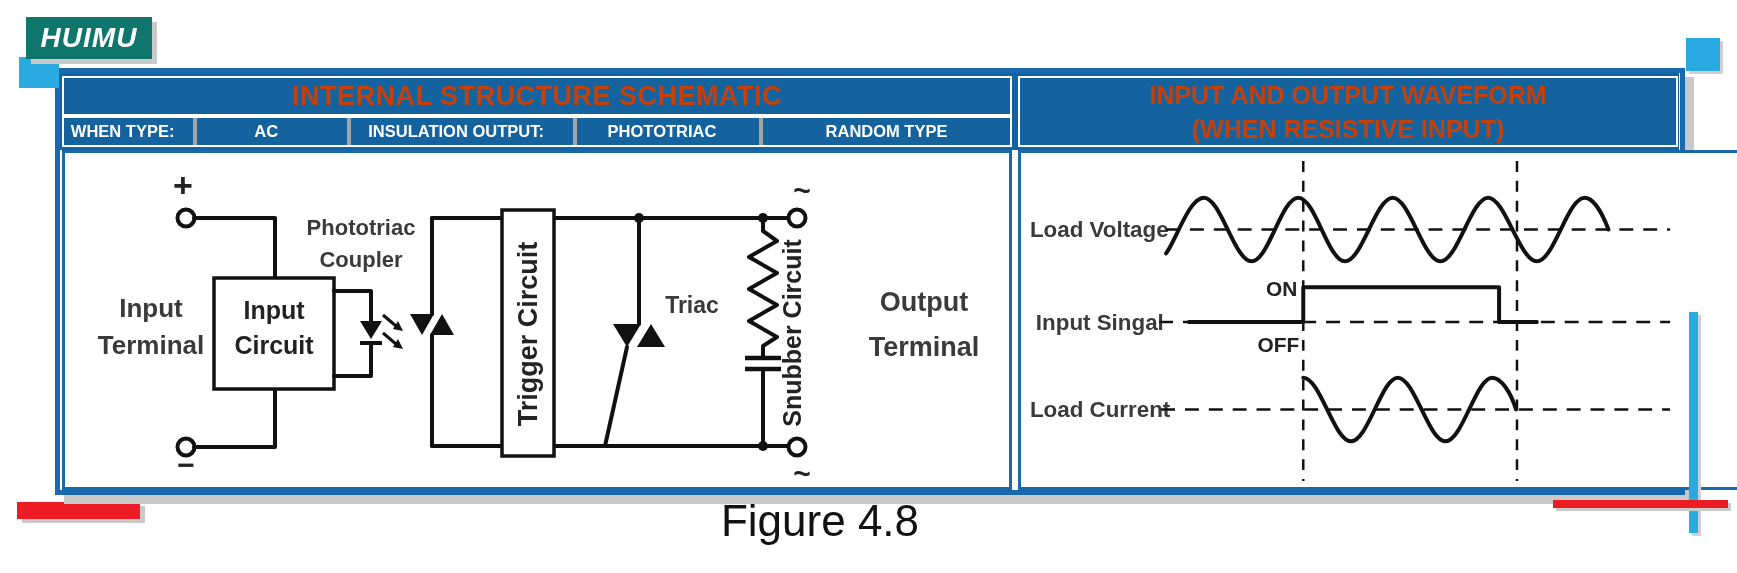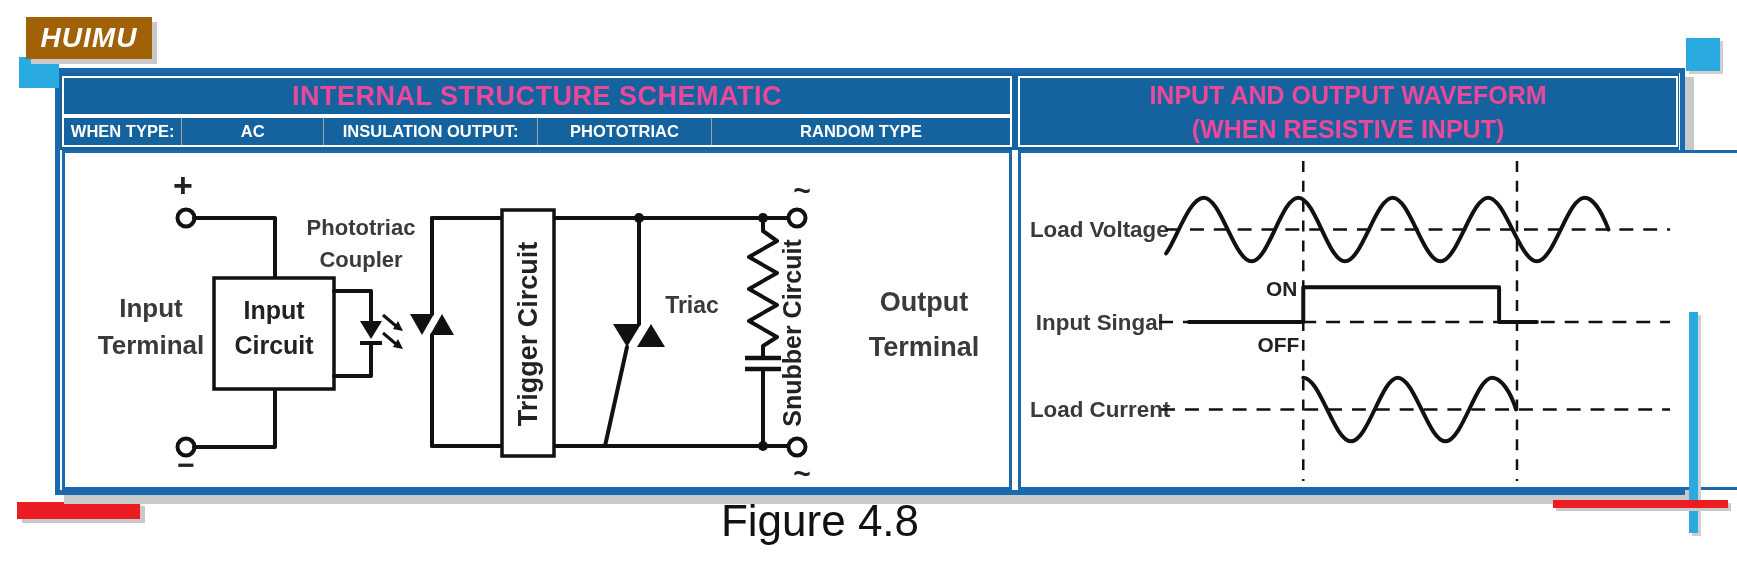--- a/index.html
+++ b/index.html
@@ -1,32 +1,32 @@
 <!DOCTYPE html>
 <html><head>
 <meta charset="utf-8">
 <style>
   html,body{margin:0;padding:0;background:#fff;}
   body{width:1737px;height:573px;position:relative;overflow:hidden;
        font-family:"Liberation Sans",sans-serif;}
   .abs{position:absolute;}
   
-  .logo-red{left:26px;top:17px;width:126px;height:42px;background:#a16207;
+  .logo-red{left:26px;top:17px;width:126px;height:42px;background:#0f766e;
     box-shadow:5px 5px 0 #c9c9c9;display:flex;align-items:center;justify-content:center;z-index:3;}
   .logo-red span{color:#fff;font-weight:bold;font-style:italic;font-size:28px;letter-spacing:1px;}
   .logo-blue{left:19px;top:57px;width:40px;height:31px;background:#29abe2;z-index:2;}
   
   .frame{left:55px;top:68px;width:1620px;height:417px;border:5px solid #1a69ae;
          background:#fff;box-shadow:9px 9px 0 #c9c9c9;z-index:1;}
   .hdr-band{left:60px;top:73px;width:1619px;height:77px;background:#15639e;z-index:2;}
-  .hdr-cell{border:2px solid #fff;color:#ec4899;display:flex;align-items:center;justify-content:center;z-index:3;box-sizing:border-box;}
+  .hdr-cell{border:2px solid #fff;color:#c2410c;display:flex;align-items:center;justify-content:center;z-index:3;box-sizing:border-box;}
   .hdr-title-left{left:62px;top:76px;width:950px;height:40px;font-size:27px;font-weight:bold;letter-spacing:0.5px;}
   .hdr-subrow{left:62px;top:116px;width:950px;height:31px;border:2px solid #fff;display:flex;z-index:3;box-sizing:border-box;}
   .hdr-subcell{color:#fff;font-size:16.5px;font-weight:bold;display:flex;align-items:center;justify-content:center;box-sizing:border-box;}
-  .hdr-subcell + .hdr-subcell{border-left:1px solid #a3a3a3;}
+  .hdr-subcell + .hdr-subcell{border-left:4px solid #a3a3a3;margin-left:12px;}
   .hdr-title-right{left:1018px;top:76px;width:660px;height:71px;flex-direction:column;
     font-size:25px;font-weight:bold;line-height:34px;text-align:center;}
   
   .panel{background:#fff;border:3px solid #1a69ae;z-index:2;box-sizing:border-box;}
   .panel-left{left:62px;top:150px;width:950px;height:340px;}
   .panel-right{left:1018px;top:150px;width:744px;height:340px;}
   .panel svg{display:block;}
   
   .caption{left:0;top:496px;width:1640px;text-align:center;font-size:44px;color:#111;z-index:2;}
   

